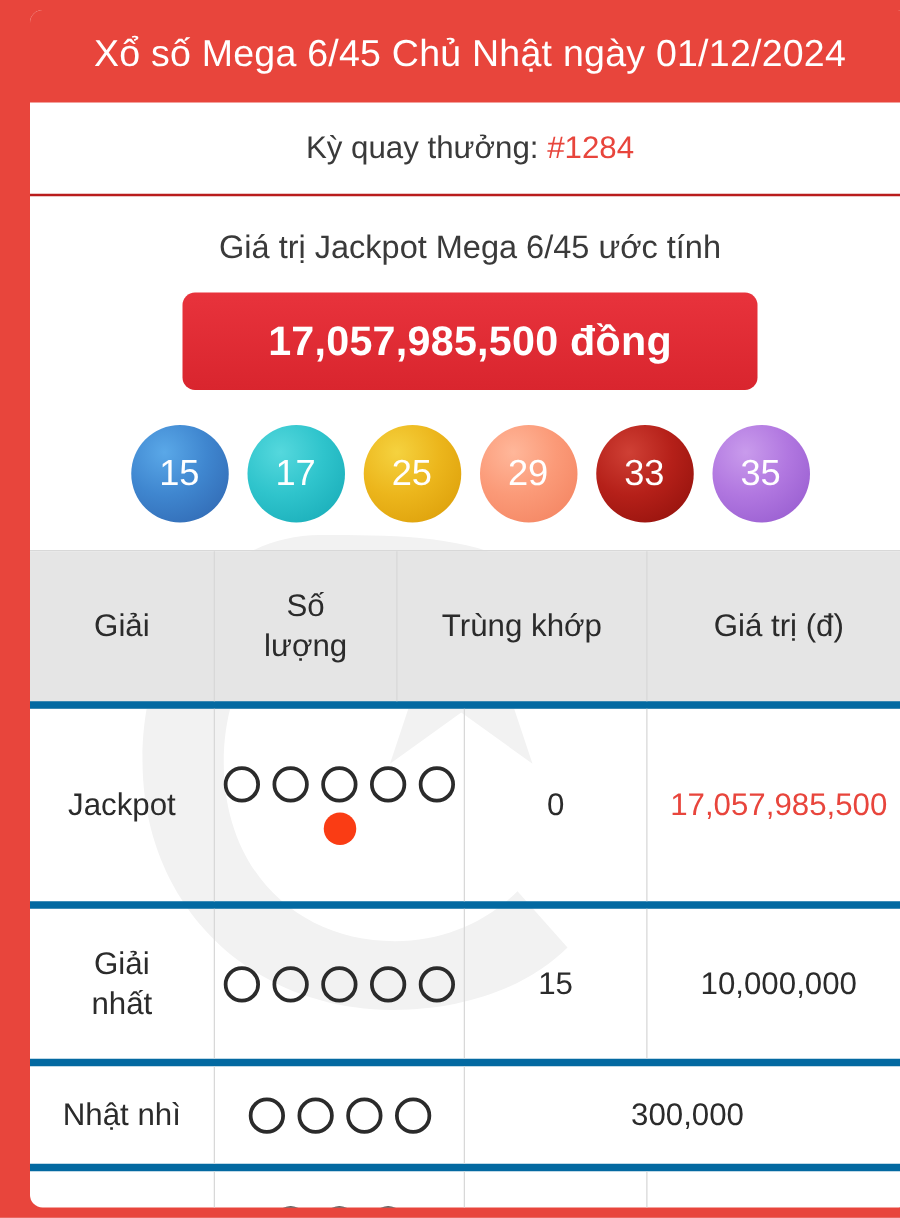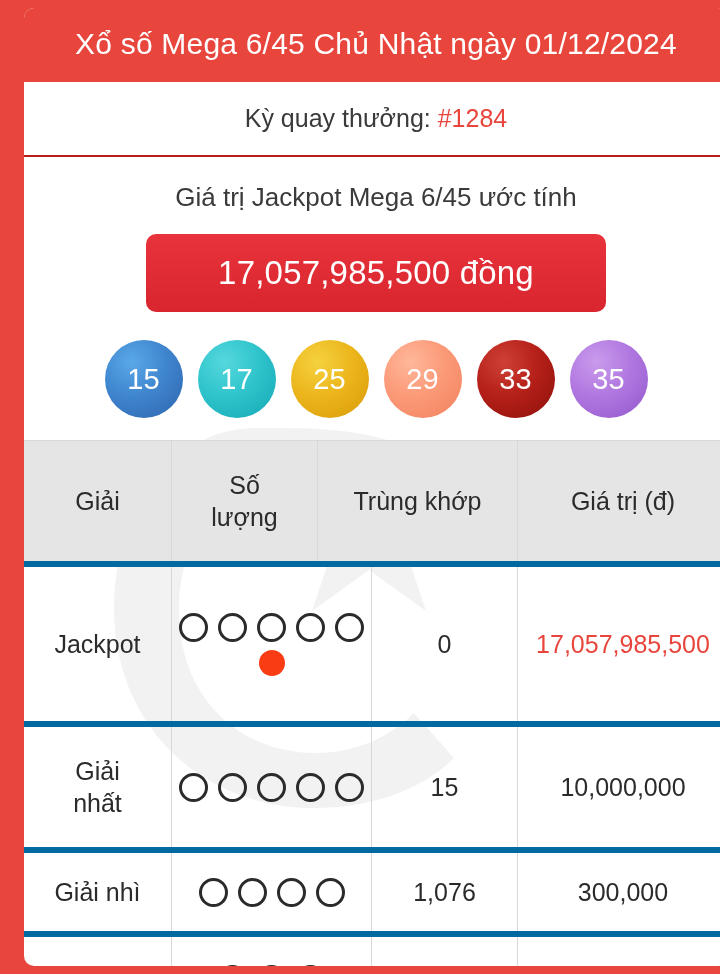--- a/index.html
+++ b/index.html
@@ -77,21 +77,21 @@
     justify-content: center;
     padding: 21px 0 14px;
   }
   .jackpot-amount {
     width: 460px;
     height: 78px;
     border-radius: 10px;
     background: linear-gradient(180deg, #e8333c 0%, #d9252e 100%);
     color: #ffffff;
     font-size: 33px;
-    font-weight: normal;
+    font-weight: bold;
     display: flex;
     align-items: center;
     justify-content: center;
     letter-spacing: 0.2px;
   }
 
   
   .balls {
     position: relative;
     z-index: 2;
@@ -267,30 +267,29 @@
             <span class="circ"></span>
             <span class="circ"></span>
             <span class="circ"></span>
           </div>
         </div>
         <div class="cell c-count">15</div>
         <div class="cell c-value">10,000,000</div>
       </div>
 
       <div class="row r-second">
-        <div class="cell c-prize">Giải nhì</div>
+        <div class="cell c-prize">Nhật nhì</div>
         <div class="cell c-match match-cell">
           <div class="circles">
             <span class="circ"></span>
             <span class="circ"></span>
             <span class="circ"></span>
             <span class="circ"></span>
           </div>
         </div>
-        <div class="cell c-count">1,076</div>
         <div class="cell c-value">300,000</div>
       </div>
 
       <div class="row r-third">
         <div class="cell c-prize">Giải ba</div>
         <div class="cell c-match match-cell">
           <div class="circles">
             <span class="circ"></span>
             <span class="circ"></span>
             <span class="circ"></span>

